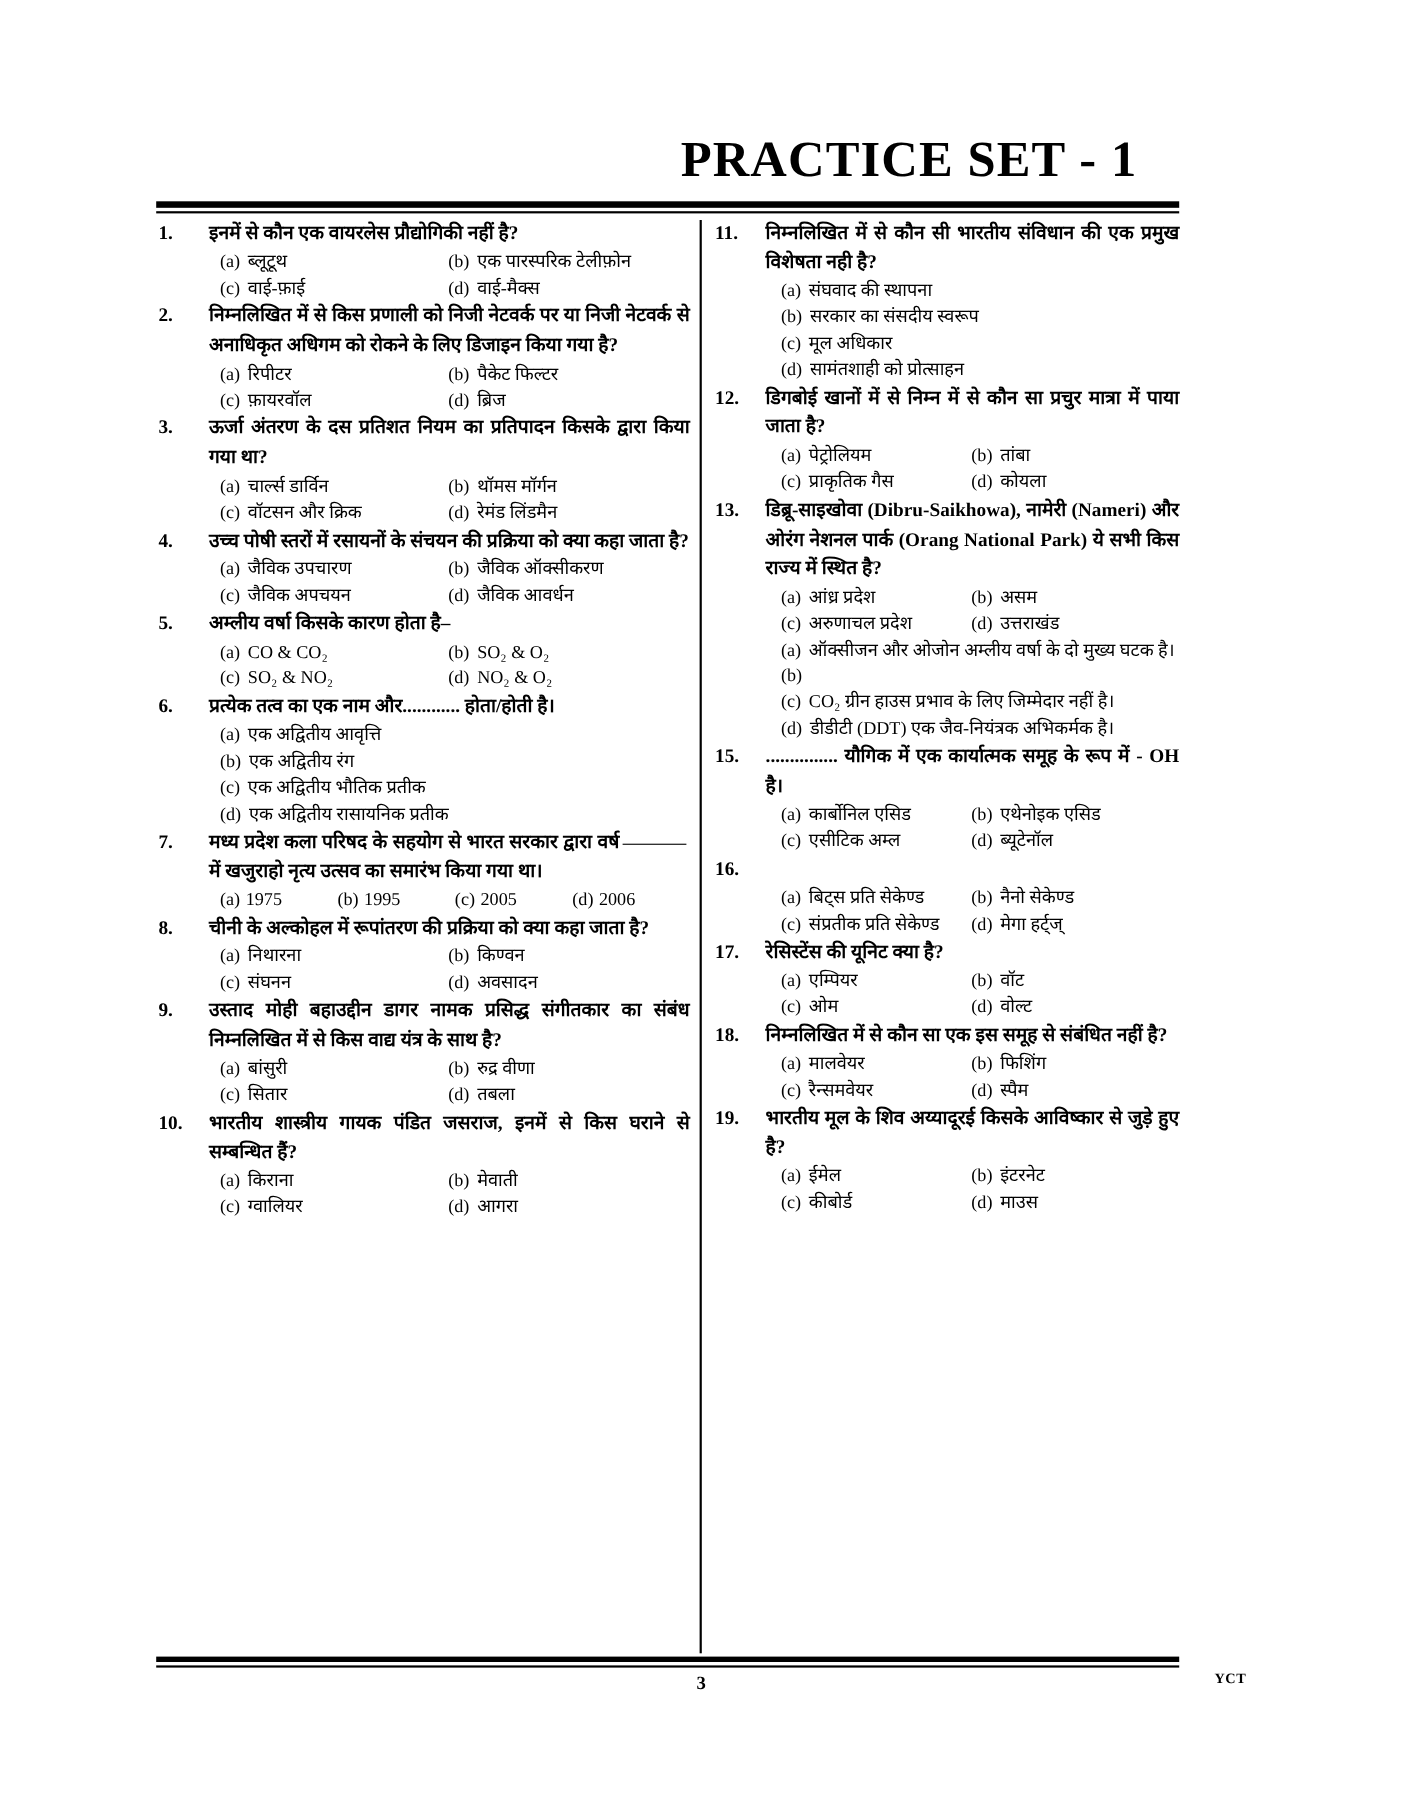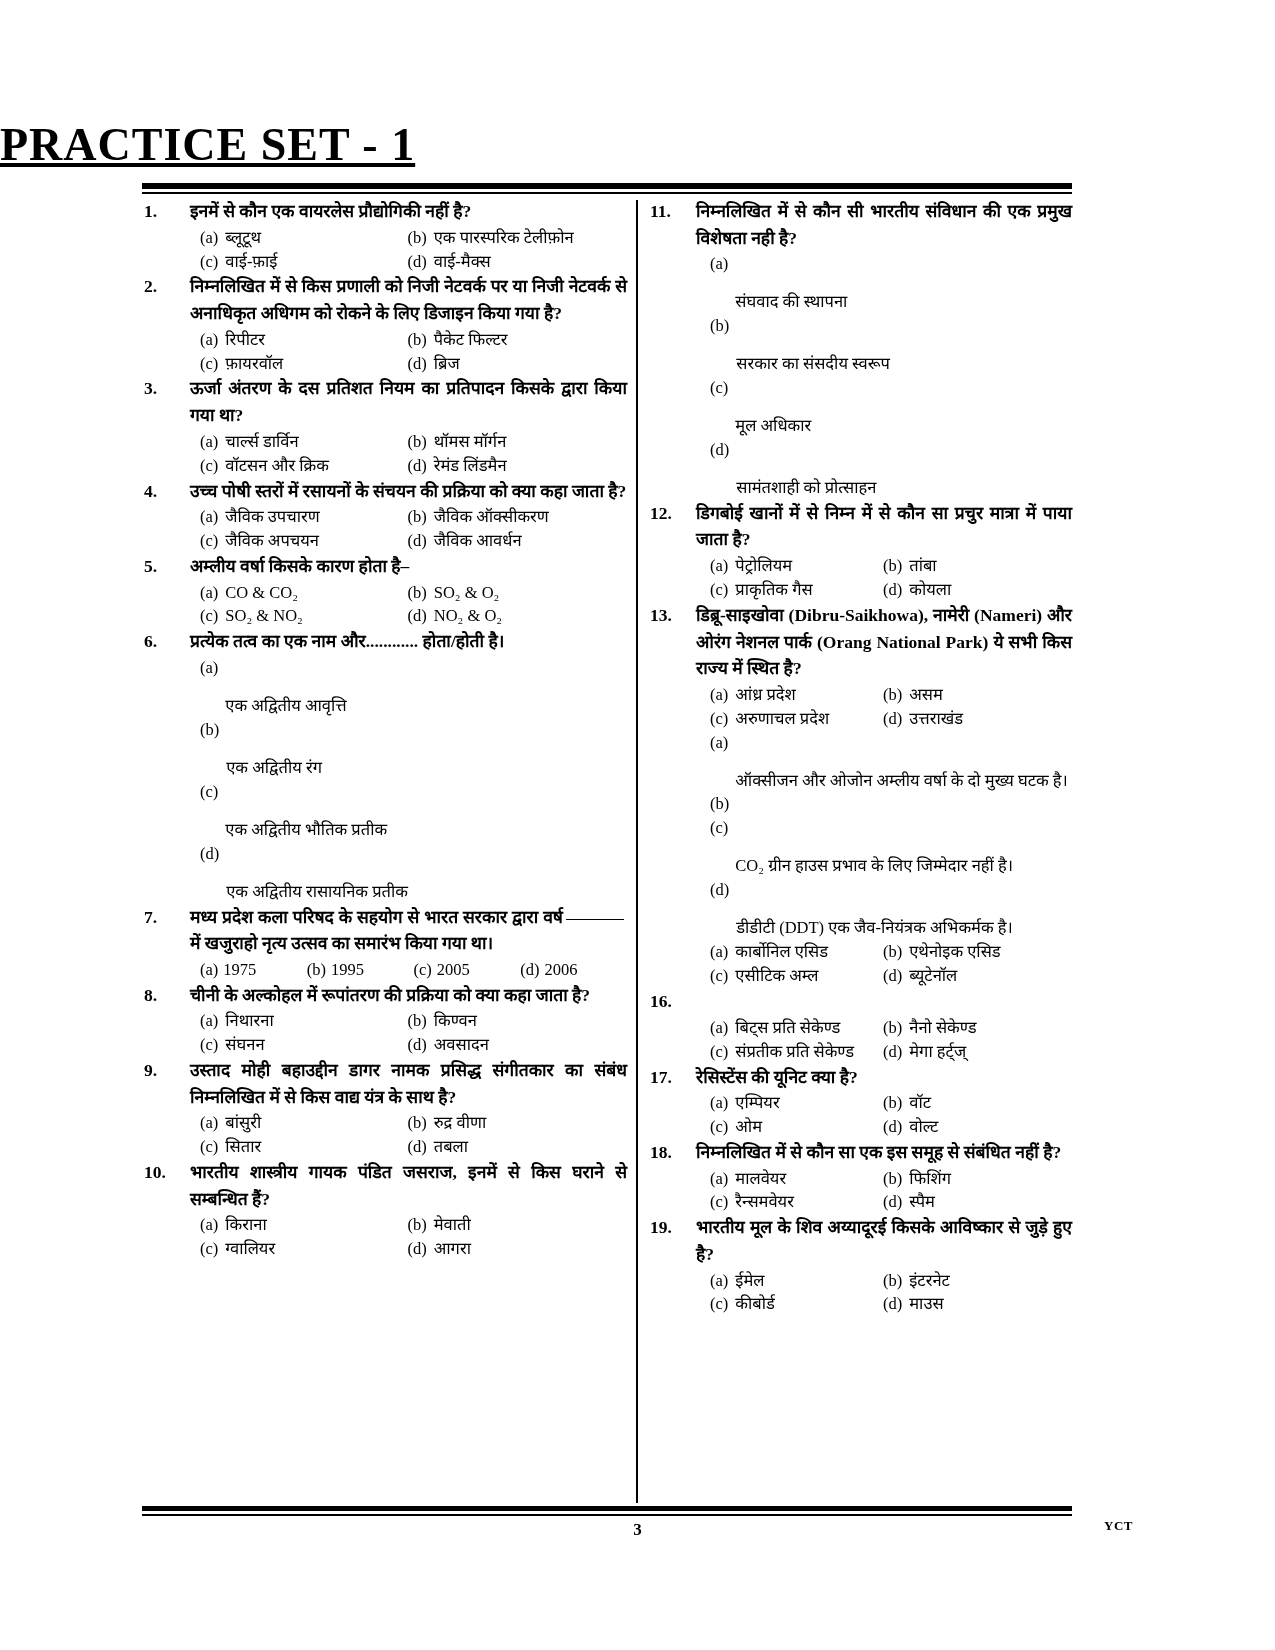--- a/index.html
+++ b/index.html
@@ -19,26 +19,25 @@
     position: absolute;
     left: 0; top: 0;
     width: 1275px;
     height: 1650px;
   }
   .title {
     position: absolute;
     left: 0;
     top: 118px;
     width: 1034px;
-    text-align: left;
+    text-align: right;
     font-family: "Liberation Serif", "DejaVu Serif", serif;
     font-weight: bold;
     font-size: 46px;
     letter-spacing: 1px;
-    text-decoration: underline;
   }
   
   .rule-top {
     position: absolute;
     left: 142px;
     top: 183px;
     width: 930px;
   }
   .rule-top .thick { height: 6px; background: #000; }
   .rule-top .gap   { height: 3px; background: #fff; }
@@ -113,21 +112,21 @@
     flex: 0 0 auto;
     margin-right: 7px;
   }
   .opt .val { flex: 1 1 auto; }
 
   
   .optrow.two > .opt { width: 50%; box-sizing: border-box; }
   .optrow.two > .opt:first-child { padding-left: 12px; }
   
   .optrow.full > .opt { width: 100%; padding-left: 12px; box-sizing: border-box; }
-  .optrow.full .val { text-align: justify; margin-top: 38px; }
+  .optrow.full .val { text-align: justify; }
 
   
   .optrow.four { padding-left: 12px; gap: 0; }
   .optrow.four > .opt { width: 25%; box-sizing: border-box; }
   .optrow.four > .opt .lbl { margin-right: 5px; }
 
   
   .col-right .optrow.two > .opt:first-child { padding-left: 16px; }
   .col-right .optrow.full > .opt { padding-left: 16px; }
 
@@ -565,20 +564,24 @@
           </div>
           <div class="optrow full">
             <div class="opt">
               <span class="lbl">(d)</span>
               <span class="val">डीडीटी (DDT) एक जैव-नियंत्रक अभिकर्मक है।</span>
             </div>
           </div>
         </div>
       </div>
       <div>
+        <div class="q">
+          <div class="qnum">15.</div>
+          <div class="qtext">............... यौगिक में एक कार्यात्मक समूह के रूप में - OH है।</div>
+        </div>
         <div class="opts">
           <div class="optrow two">
             <div class="opt">
               <span class="lbl">(a)</span>
               <span class="val">कार्बोनिल एसिड</span>
             </div>
             <div class="opt">
               <span class="lbl">(b)</span>
               <span class="val">एथेनोइक एसिड</span>
             </div>

